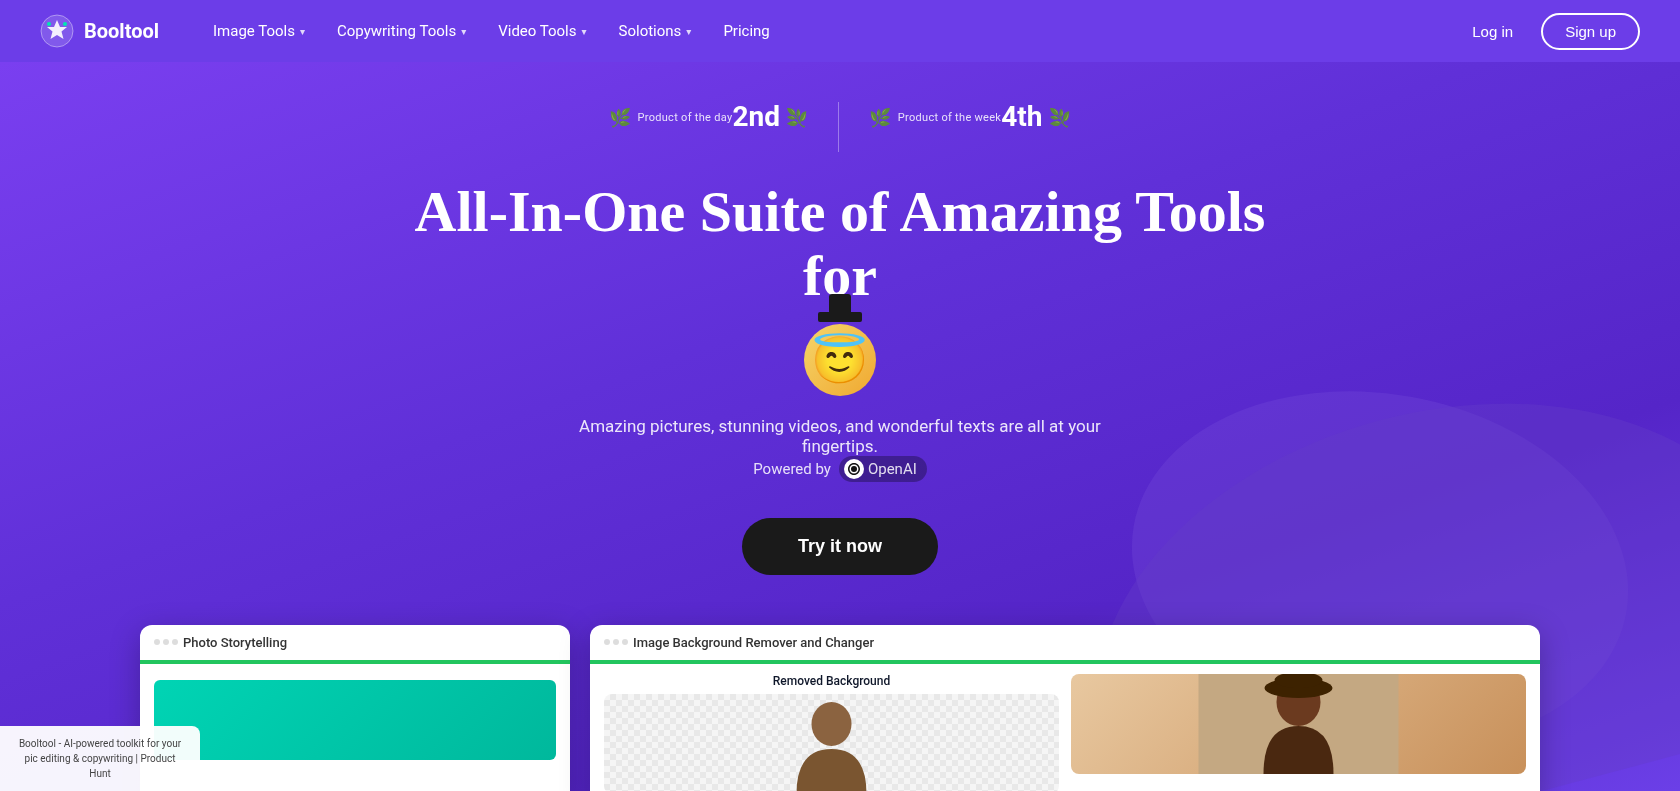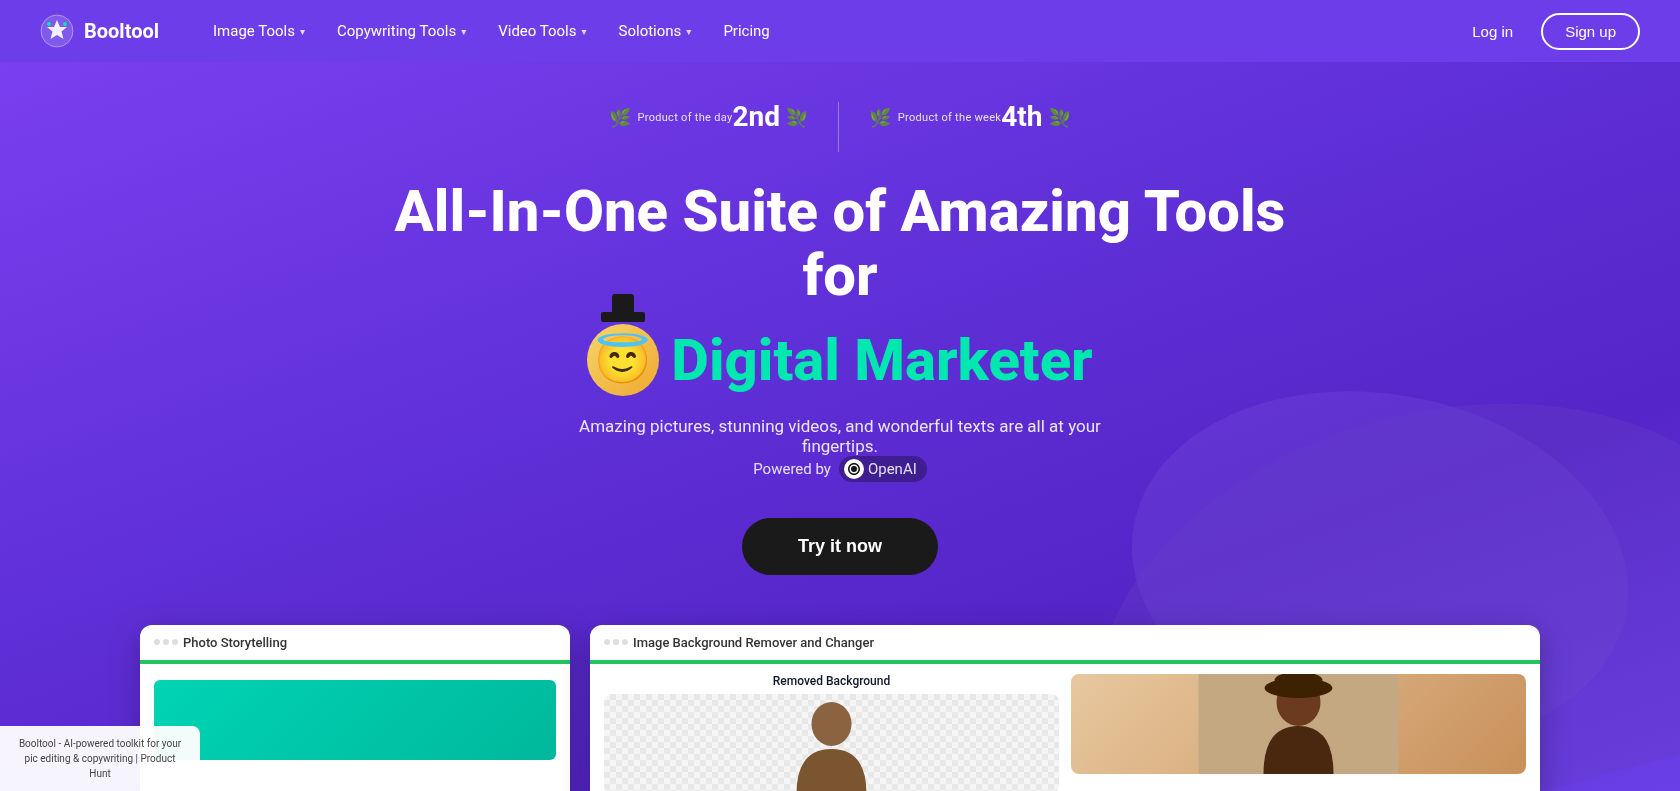--- a/index.html
+++ b/index.html
@@ -164,20 +164,21 @@
 
     
     .hero-headline {
       color: white;
       font-size: 58px;
       font-weight: 800;
       text-align: center;
       line-height: 1.1;
       margin-bottom: 16px;
       max-width: 900px;
+      font-family: Liberation Serif, serif;
     }
     .hero-subline {
       display: flex;
       align-items: center;
       gap: 12px;
       margin-bottom: 20px;
     }
     .emoji-avatar {
       width: 72px;
       height: 72px;
@@ -432,21 +433,20 @@
     </div>
   </div>
 
   <h1 class="hero-headline">All-In-One Suite of Amazing Tools for</h1>
 
   <div class="hero-subline">
     <div class="emoji-avatar">
       <div class="emoji-hat"></div>
       😇
     </div>
-    <span class="hero-role">Digital Marketer</span>
   </div>
 
   <p class="hero-desc">Amazing pictures, stunning videos, and wonderful texts are all at your fingertips.</p>
 
   <div class="powered-by">
     <span>Powered by</span>
     <div class="openai-logo">
       <div class="openai-circle">
         <svg width="14" height="14" viewBox="0 0 14 14" fill="none" xmlns="http://www.w3.org/2000/svg">
           <path d="M7 1C3.69 1 1 3.69 1 7s2.69 6 6 6 6-2.69 6-6-2.69-6-6-6zm0 1.5c2.48 0 4.5 2.02 4.5 4.5S9.48 11.5 7 11.5 2.5 9.48 2.5 7 4.52 2.5 7 2.5zm0 1.5a3 3 0 100 6 3 3 0 000-6z" fill="#111"></path>

